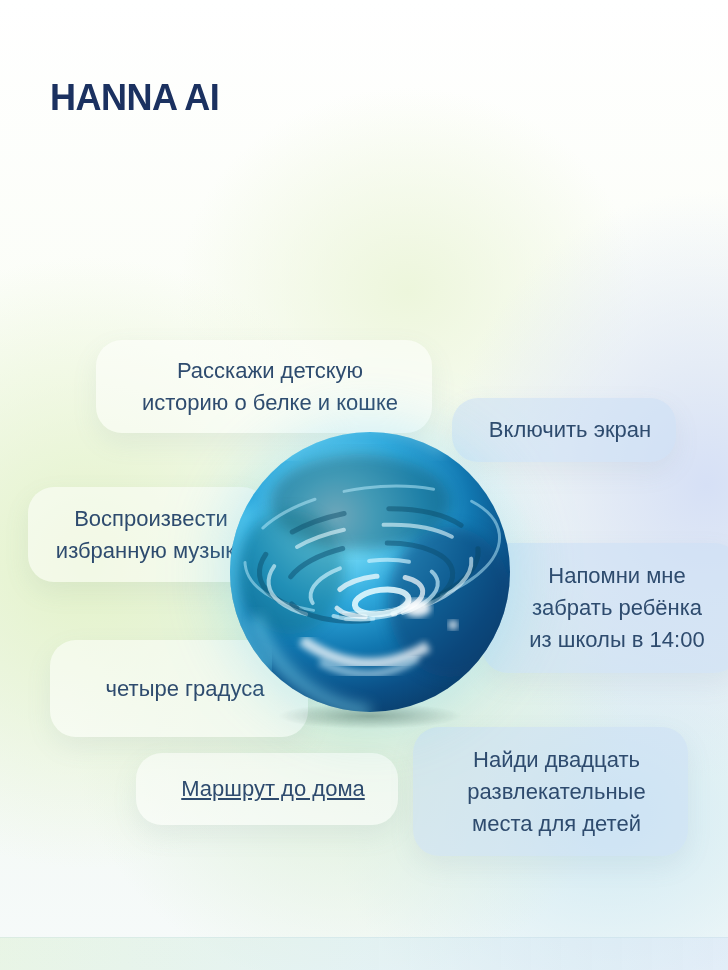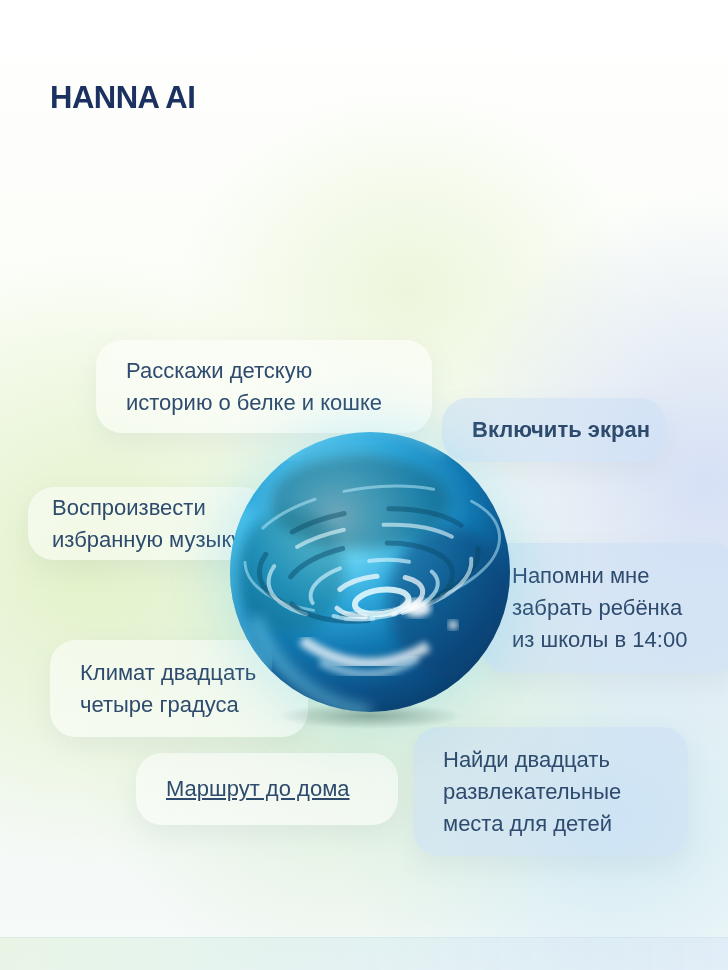--- a/index.html
+++ b/index.html
@@ -11,39 +11,39 @@
     background:
       radial-gradient(60% 45% at 12% 58%, #e3f2c9 0%, rgba(227,242,201,0) 70%),
       radial-gradient(55% 40% at 48% 74%, #dcefd8 0%, rgba(220,239,216,0) 70%),
       radial-gradient(50% 42% at 97% 50%, #d6e0f6 0%, rgba(214,224,246,0) 72%),
       radial-gradient(55% 35% at 84% 84%, #d1eaf3 0%, rgba(209,234,243,0) 70%),
       radial-gradient(45% 30% at 56% 30%, #edf6dc 0%, rgba(237,246,220,0) 70%),
       linear-gradient(180deg, #ffffff 0%, #fafdf6 38%, #f3f9f3 68%, #f6fafa 100%);
   }
   .title{
     position:absolute;left:50px;top:74px;
-    font-size:31px;line-height:48px;font-weight:700;
+    font-size:36px;line-height:48px;font-weight:700;
     letter-spacing:-0.5px;color:#1b3160;
   }
   .title .t-line{white-space:nowrap;}
   .chip{
     position:absolute;
     display:flex;flex-direction:column;justify-content:center;
     padding-left:30px;padding-right:18px;
     border-radius:26px;
     background:rgba(255,255,255,0.52);
     box-shadow:0 10px 26px rgba(110,140,160,0.10);
-    color:#2e4b6e;font-size:22px;line-height:32px;
+    color:#2e4b6e;font-size:22px;line-height:32px;text-align:center;
   }
   .chip--blue{background:rgba(203,223,244,0.55);}
   .chip-line{white-space:nowrap;}
   
   #chip-kids-story {left:96px;  top:340px; width:288px; height:93px;}
-  #chip-screen-on  {left:442px; top:398px; width:176px; height:64px;font-weight:bold;}
-  #chip-play-music {left:28px;  top:487px; width:198px; height:73px;padding-left:24px;}
+  #chip-screen-on  {left:452px; top:398px; width:176px; height:64px;}
+  #chip-play-music {left:28px;  top:487px; width:198px; height:95px;padding-left:24px;}
   #chip-reminder   {left:482px; top:543px; width:210px; height:130px;}
   #chip-climate    {left:50px;  top:640px; width:210px; height:97px;}
   #chip-route-home {left:136px; top:753px; width:214px; height:72px;text-decoration:underline;}
   #chip-find-places{left:413px; top:727px; width:227px; height:129px;}
   .orb-wrap{
     position:absolute;left:210px;top:422px;width:320px;height:320px;
     filter:drop-shadow(0 0 35px rgba(80,200,240,0.35));
   }
   .floor{
     position:absolute;left:0;bottom:0;width:728px;height:32px;
@@ -74,21 +74,20 @@
     <div class="chip-line">избранную музыку</div>
   </div>
 
   <div class="chip chip--blue" id="chip-reminder">
     <div class="chip-line">Напомни мне</div>
     <div class="chip-line">забрать ребёнка</div>
     <div class="chip-line">из школы в 14:00</div>
   </div>
 
   <div class="chip" id="chip-climate">
-    <div class="chip-line">Климат двадцать</div>
     <div class="chip-line">четыре градуса</div>
   </div>
 
   <div class="chip" id="chip-route-home">
     <div class="chip-line">Маршрут до дома</div>
   </div>
 
   <div class="chip chip--blue" id="chip-find-places">
     <div class="chip-line">Найди двадцать</div>
     <div class="chip-line">развлекательные</div>

